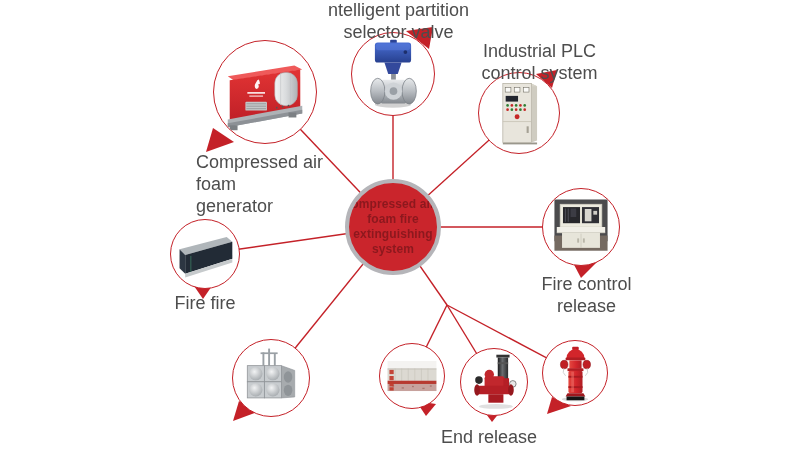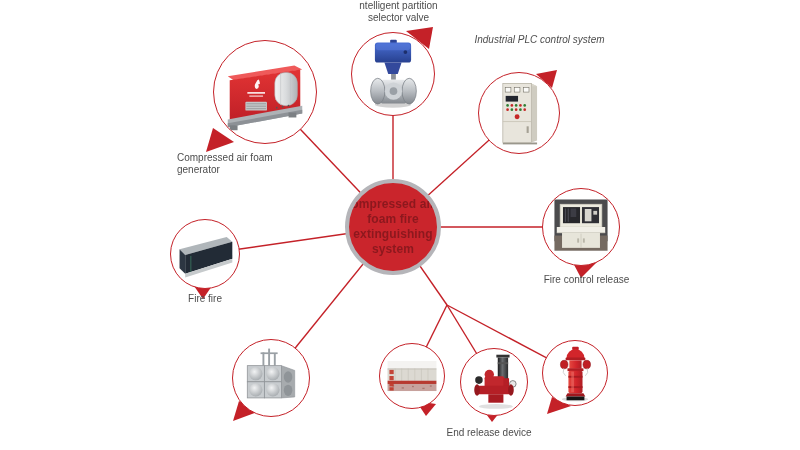--- a/index.html
+++ b/index.html
@@ -15,21 +15,21 @@
   }
   .node svg{display:block;}
   #center-node{
     background:#ca252c;border:4px solid #b5b5b9;z-index:3;
   }
   .center-text{
     color:#8c181e;font-weight:700;font-size:12px;line-height:1.25;
     text-align:center;white-space:pre-line;letter-spacing:0.1px;
   }
   .lbl{
-    position:absolute;z-index:4;color:#4d4d4d;font-size:10px;line-height:1.22;
+    position:absolute;z-index:4;color:#4d4d4d;font-size:18px;line-height:1.22;
     white-space:pre-line;
   }
   .lbl.center-align{text-align:center;}
 </style>
 </head>
 <body>
 
 <div id="canvas">
 
   <svg id="connectors" width="800" height="450" viewBox="0 0 800 450">
@@ -295,20 +295,20 @@
       <rect x="26" y="36" width="15" height="2" fill="#a81b21"></rect>
       <rect x="26" y="47" width="15" height="2" fill="#a81b21"></rect>
       <rect x="29" y="31.5" width="3" height="22" fill="#f0766e" opacity="0.5"></rect>
       <polygon points="25,54.5 42,54.5 44,58 23,58" fill="#9e171d"></polygon>
       <rect x="24" y="58" width="19" height="4" fill="#161616"></rect>
     </svg>
   </div>
 
   <div class="lbl center-align" style="left:326px;top:0px;width:145px;">ntelligent partition
 selector valve</div>
-  <div class="lbl center-align" style="left:467px;top:34px;width:145px;font-style:italic;">Industrial PLC control system</div>
-  <div class="lbl" style="left:177px;top:152px;width:135px;">Compressed air foam
+  <div class="lbl center-align" style="left:467px;top:41px;width:145px;">Industrial PLC control system</div>
+  <div class="lbl" style="left:196px;top:152px;width:135px;">Compressed air foam
 generator</div>
   <div class="lbl center-align" style="left:534px;top:274px;width:105px;">Fire control release</div>
   <div class="lbl center-align" style="left:165px;top:293px;width:80px;">Fire fire</div>
   <div class="lbl center-align" style="left:439px;top:427px;width:100px;">End release device</div>
 
 </div>
 
 </body></html>

